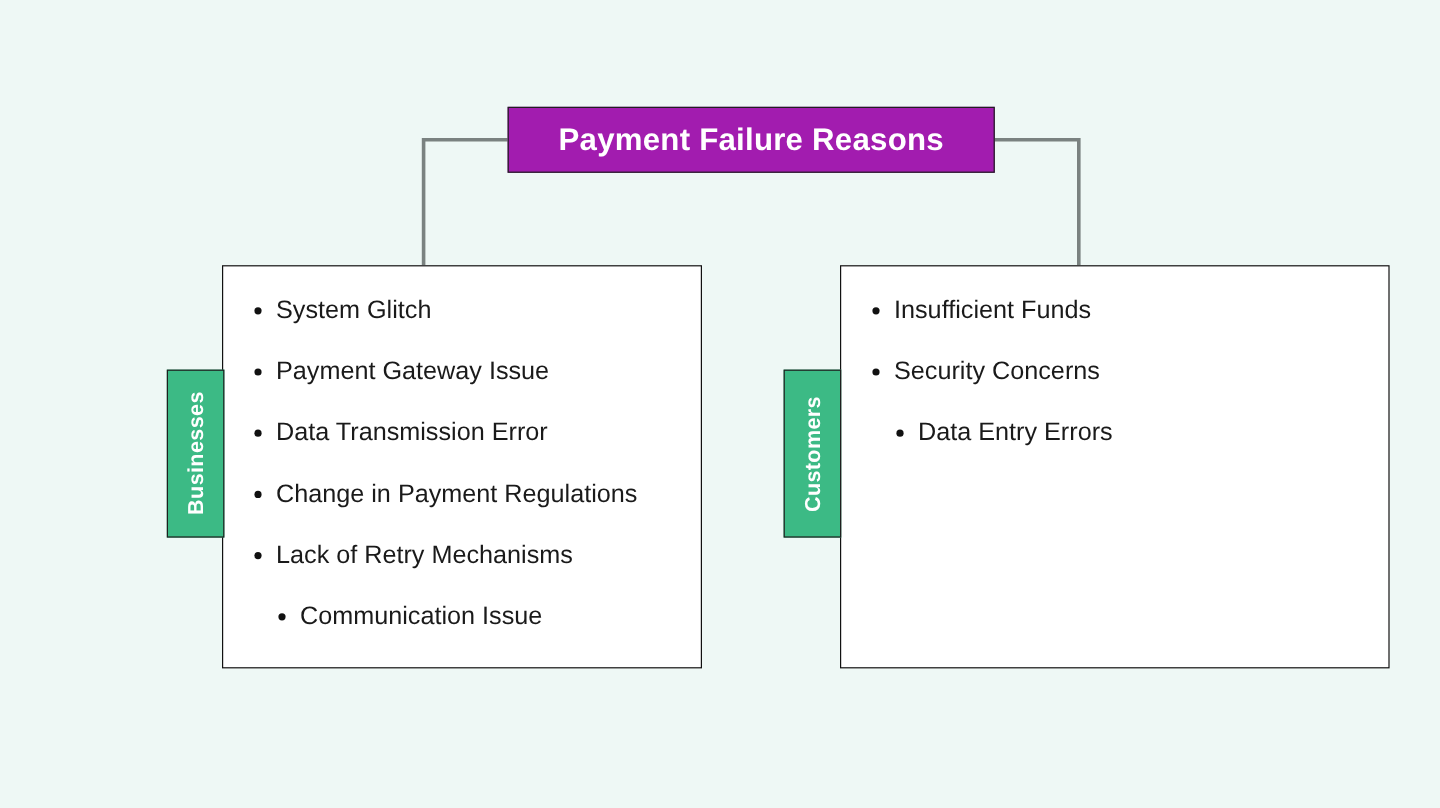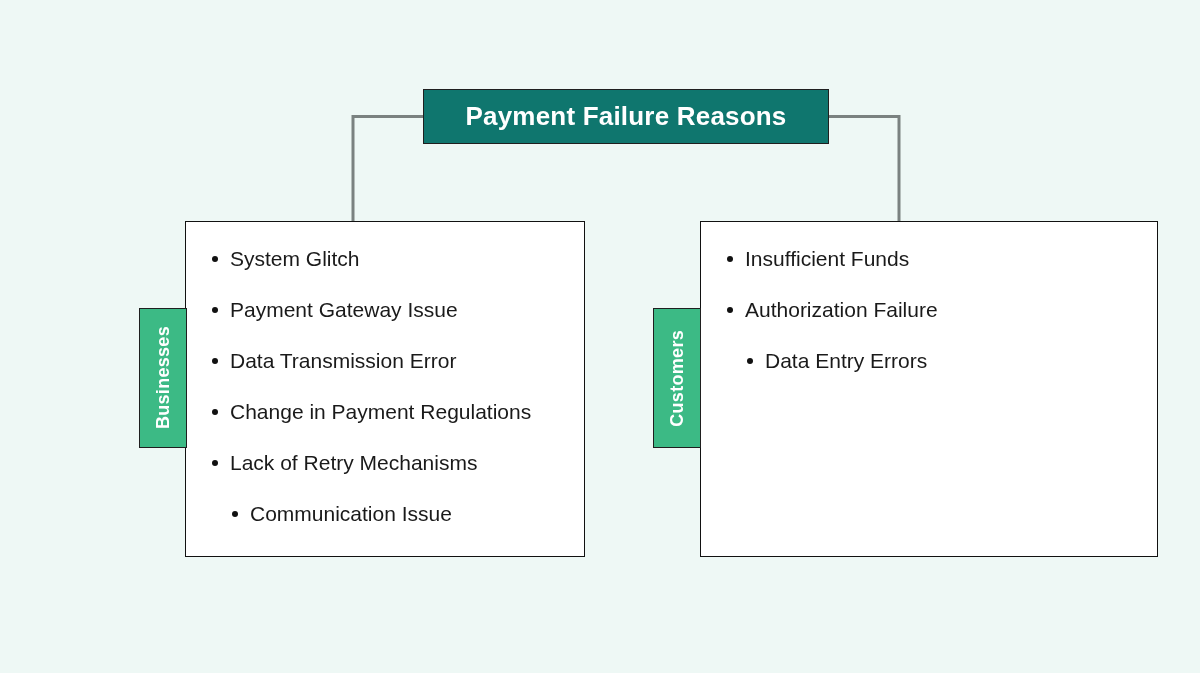--- a/index.html
+++ b/index.html
@@ -30,21 +30,21 @@
     pointer-events: none;
   }
 
   
   .root-box {
     position: absolute;
     left: 423px;
     top: 89px;
     width: 406px;
     height: 55px;
-    background: #0f766e;
+    background: #a21caf;
     border: 1.5px solid #1f1f1f;
     box-sizing: border-box;
     display: flex;
     align-items: center;
     justify-content: center;
   }
   .root-title {
     color: #ffffff;
     font-size: 26px;
     font-weight: bold;
@@ -166,21 +166,21 @@
   </div>
 
   <div class="panel right">
     <ul>
       <li>
         <span class="bullet"></span>
         <span>Insufficient Funds</span>
       </li>
       <li>
         <span class="bullet"></span>
-        <span>Authorization Failure</span>
+        <span>Security Concerns</span>
       </li>
       <li>
         <span class="bullet"></span>
         <span>Data Entry Errors</span>
       </li>
     </ul>
   </div>
 
   <div class="tab right-tab">
     <span class="tab-label">Customers</span>

